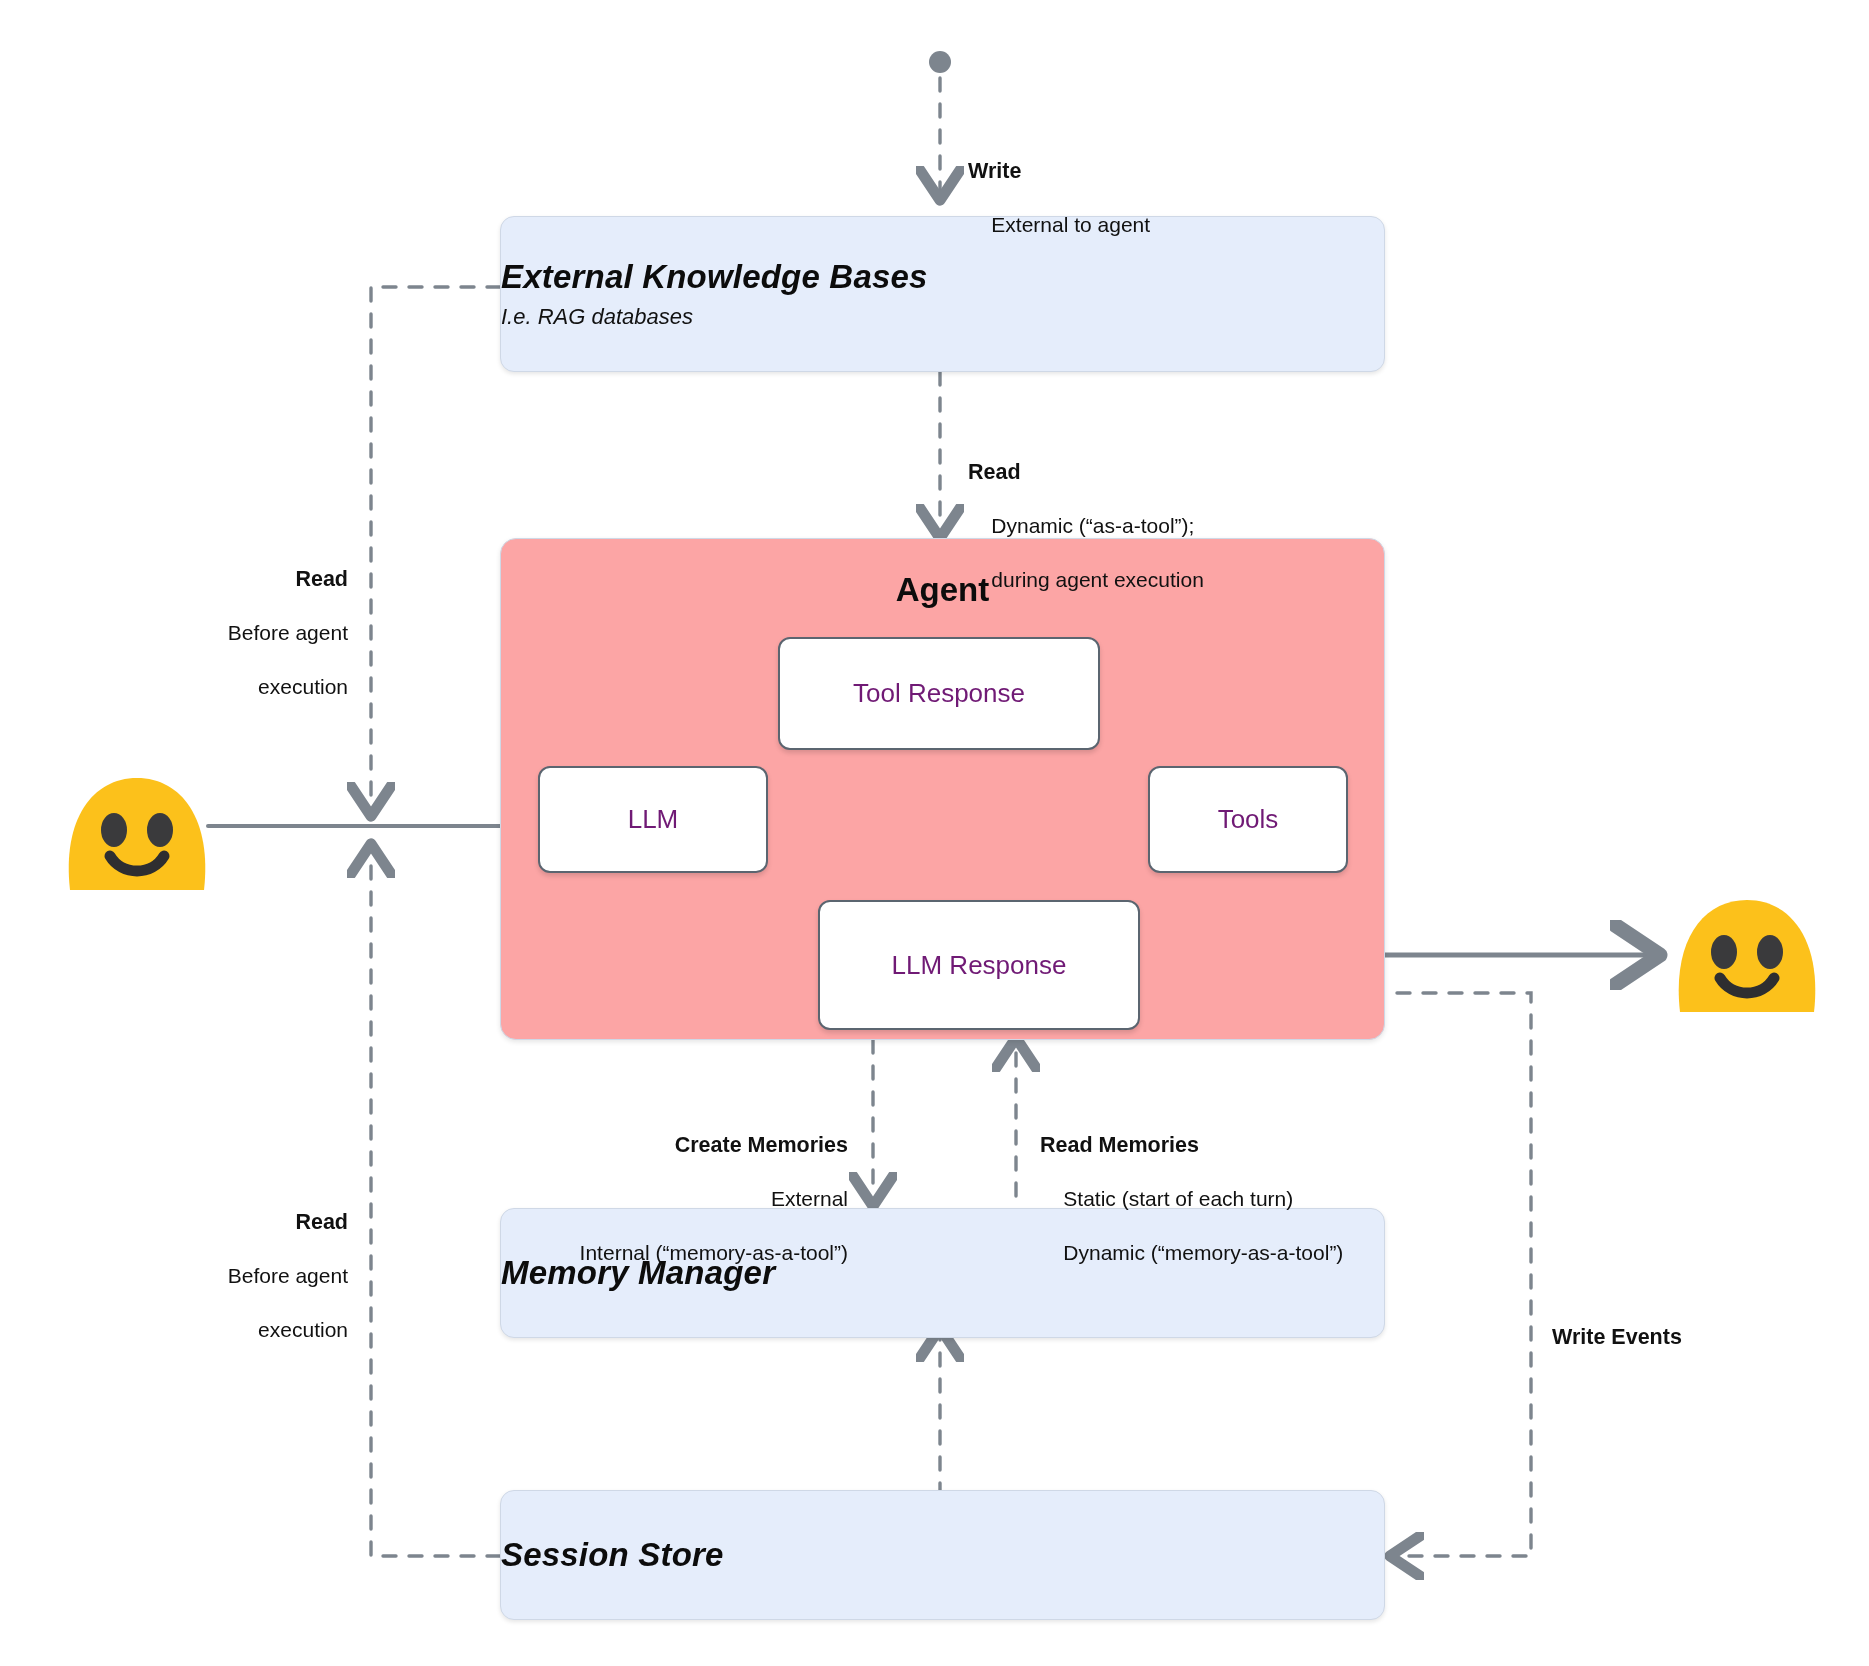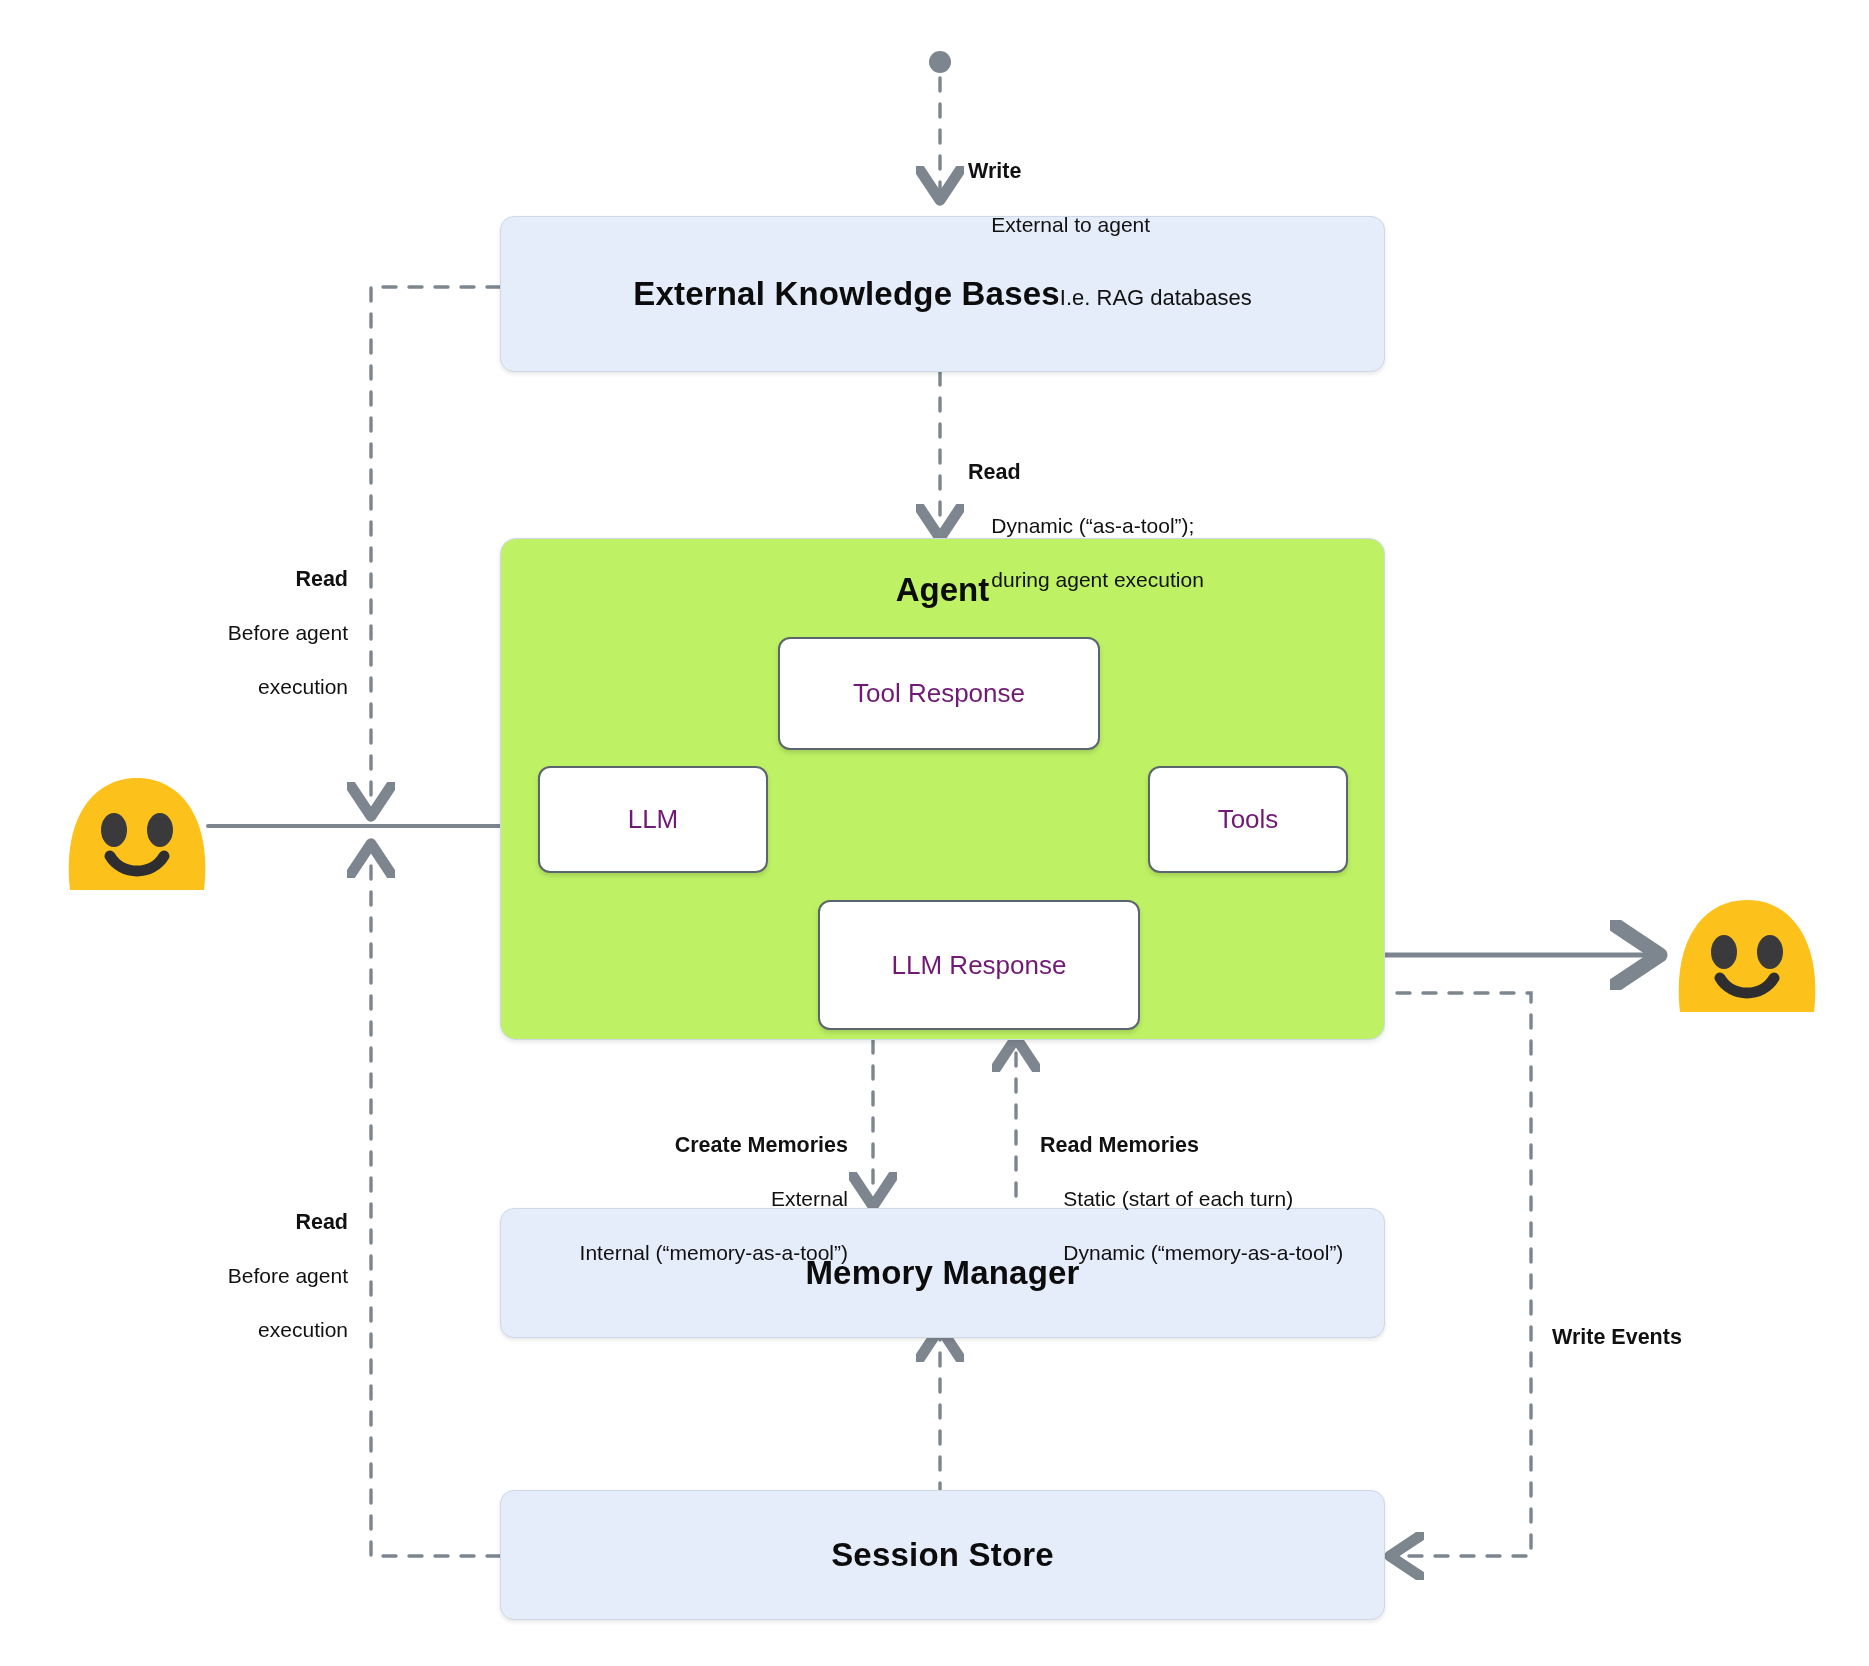--- a/index.html
+++ b/index.html
@@ -2,25 +2,25 @@
 <html><head>
 <meta charset="utf-8">
 <style>
   html,body{margin:0;padding:0;background:#ffffff;}
   body{width:1869px;height:1666px;font-family:"Liberation Sans",sans-serif;color:#111;}
   #stage{position:relative;width:1869px;height:1666px;overflow:hidden;background:#fff;}
   svg#wires{position:absolute;left:0;top:0;width:1869px;height:1666px;}
 
   .box{position:absolute;box-sizing:border-box;background:#e5edfb;border:1.5px solid #cfd8e6;
        border-radius:14px;box-shadow:0 2px 4px rgba(0,0,0,.10);
-       display:flex;flex-direction:row;align-items:center;justify-content:center;}
+       display:flex;flex-direction:column;justify-content:center;font-style:italic;}
   .box .title{font-size:33px;font-weight:700;letter-spacing:.2px;color:#0c0c0c;}
   .box .sub{font-size:22px;font-weight:400;margin-top:8px;color:#111;}
 
-  .agentbox{position:absolute;box-sizing:border-box;background:#bef264;border:1.5px solid #cfd8e6;
+  .agentbox{position:absolute;box-sizing:border-box;background:#fca5a5;border:1.5px solid #cfd8e6;
             border-radius:16px;box-shadow:0 2px 5px rgba(0,0,0,.10);}
   .agentbox .agent-title{position:absolute;left:0;right:0;top:32px;text-align:center;
             font-size:33px;font-weight:700;color:#0c0c0c;}
 
   .node{position:absolute;box-sizing:border-box;background:#ffffff;border:2.5px solid #5b6570;
         border-radius:12px;display:flex;align-items:center;justify-content:center;
         box-shadow:0 3px 5px rgba(0,0,0,.14);font-size:26px;font-weight:400;color:#701a75;}
 
   .lbl{position:absolute;font-size:21px;line-height:1.28;color:#111;white-space:pre;}
   .lbl .b{font-weight:700;display:block;font-size:21.5px;}

